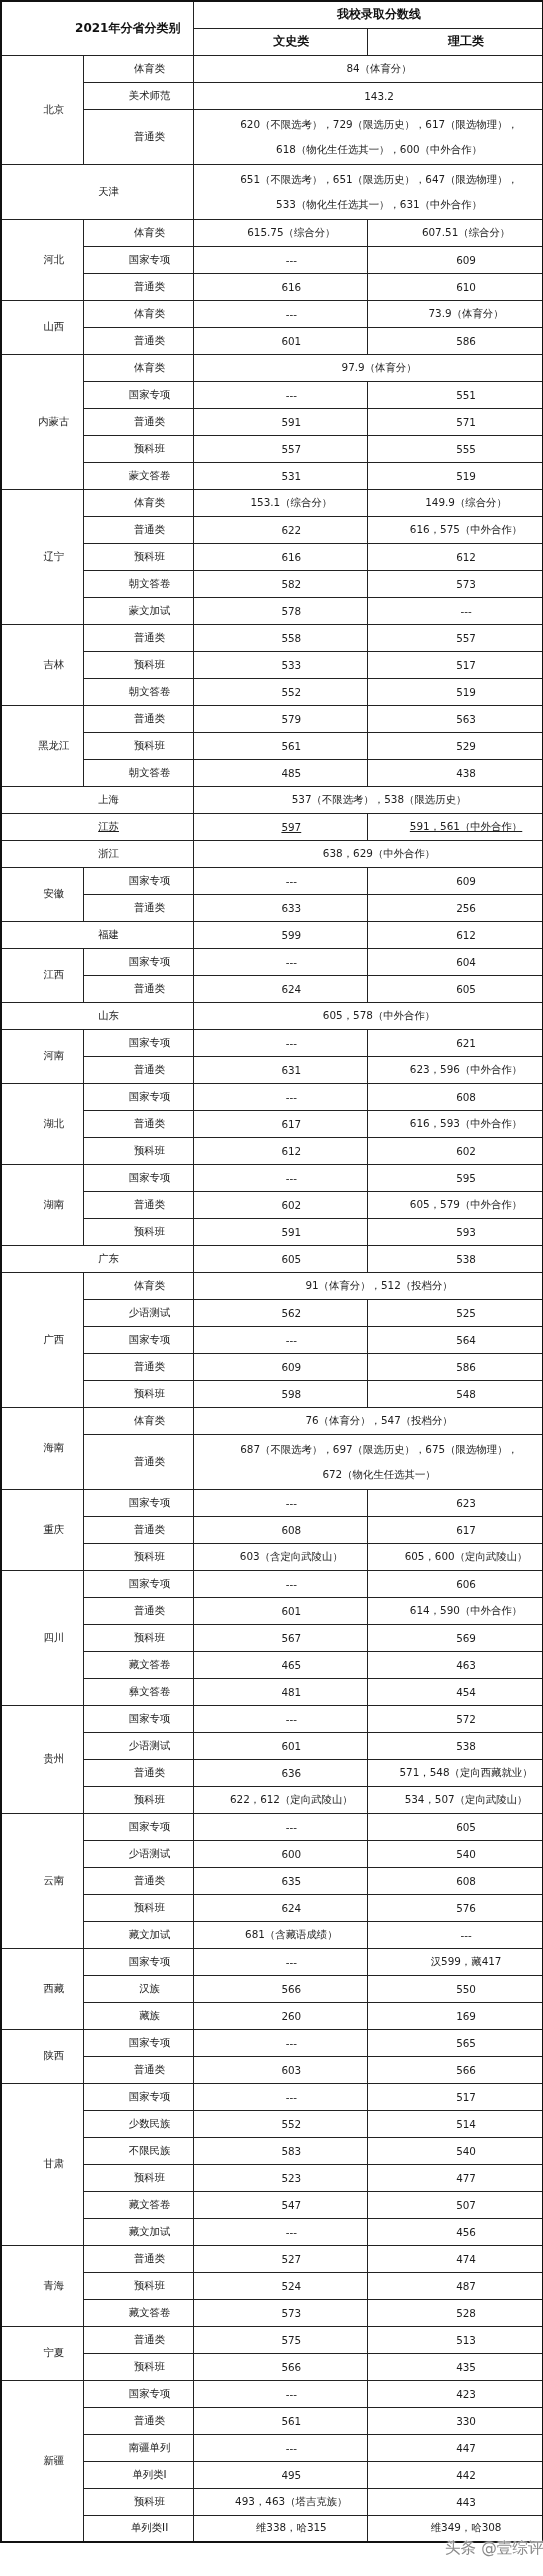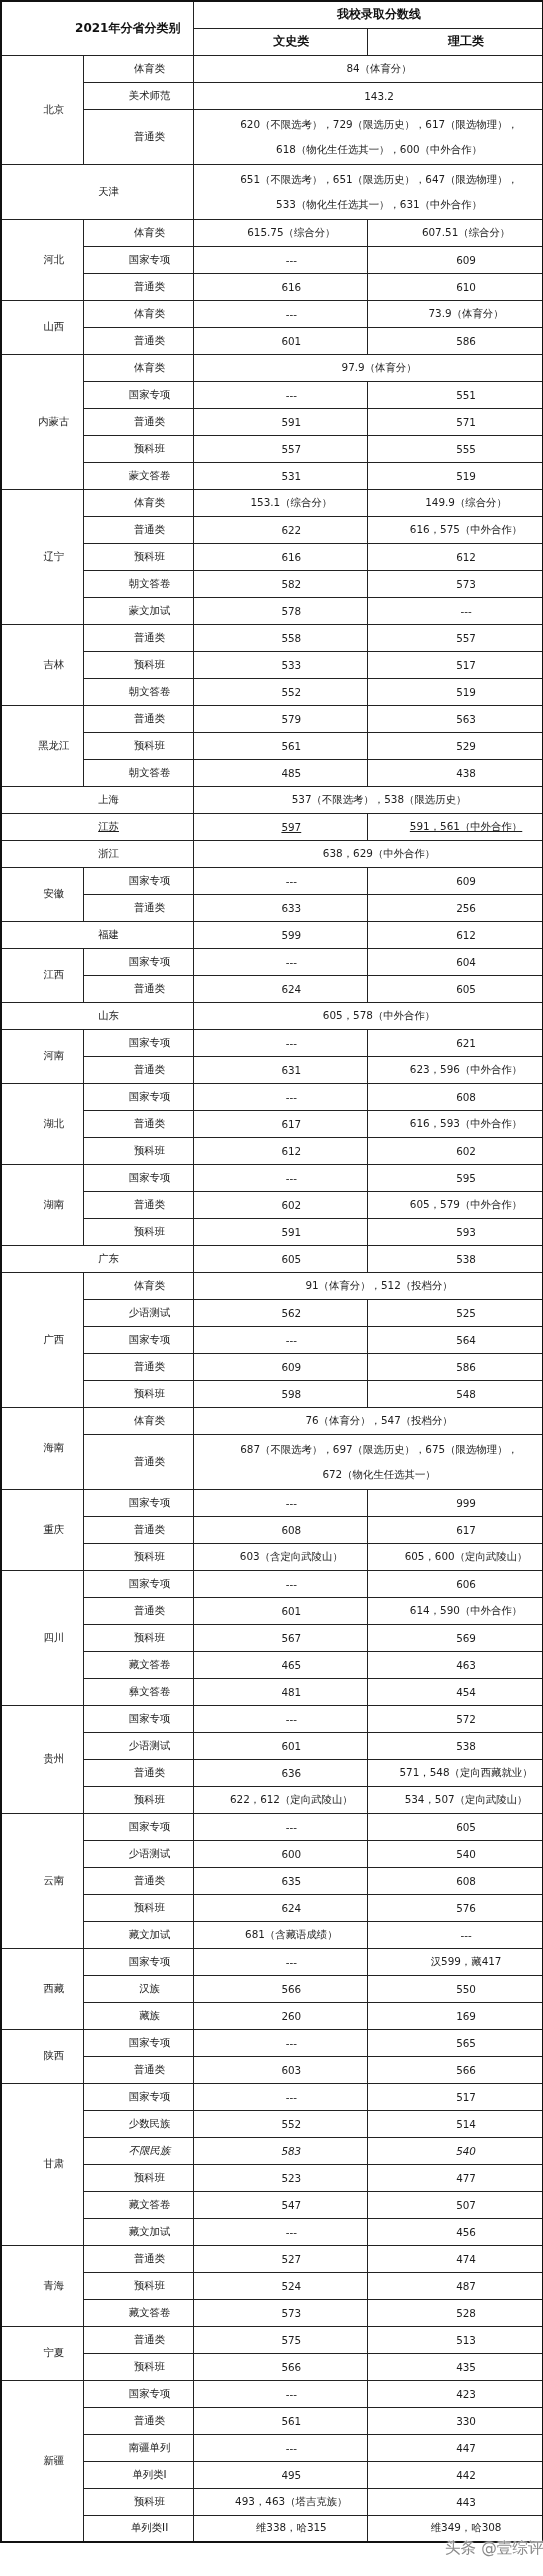--- a/index.html
+++ b/index.html
@@ -318,21 +318,21 @@
         <td>普通类</td>
         <td colspan="2">
           <span class="line">687（不限选考），697（限选历史），675（限选物理），</span>
           <span class="line">672（物化生任选其一）</span>
         </td>
       </tr>
       <tr style="height: 27px;">
         <td rowspan="3">重庆</td>
         <td>国家专项</td>
         <td>---</td>
-        <td>999</td>
+        <td>623</td>
       </tr>
       <tr style="height: 27px;">
         <td>普通类</td>
         <td>608</td>
         <td>617</td>
       </tr>
       <tr style="height: 27px;">
         <td>预科班</td>
         <td>603（含定向武陵山）</td>
         <td>605，600（定向武陵山）</td>
@@ -441,21 +441,21 @@
         <td rowspan="6">甘肃</td>
         <td>国家专项</td>
         <td>---</td>
         <td>517</td>
       </tr>
       <tr style="height: 27px;">
         <td>少数民族</td>
         <td>552</td>
         <td>514</td>
       </tr>
-      <tr style="height: 27px; font-style: italic;">
+      <tr style="height: 27px;">
         <td>不限民族</td>
         <td>583</td>
         <td>540</td>
       </tr>
       <tr style="height: 27px;">
         <td>预科班</td>
         <td>523</td>
         <td>477</td>
       </tr>
       <tr style="height: 27px;">

